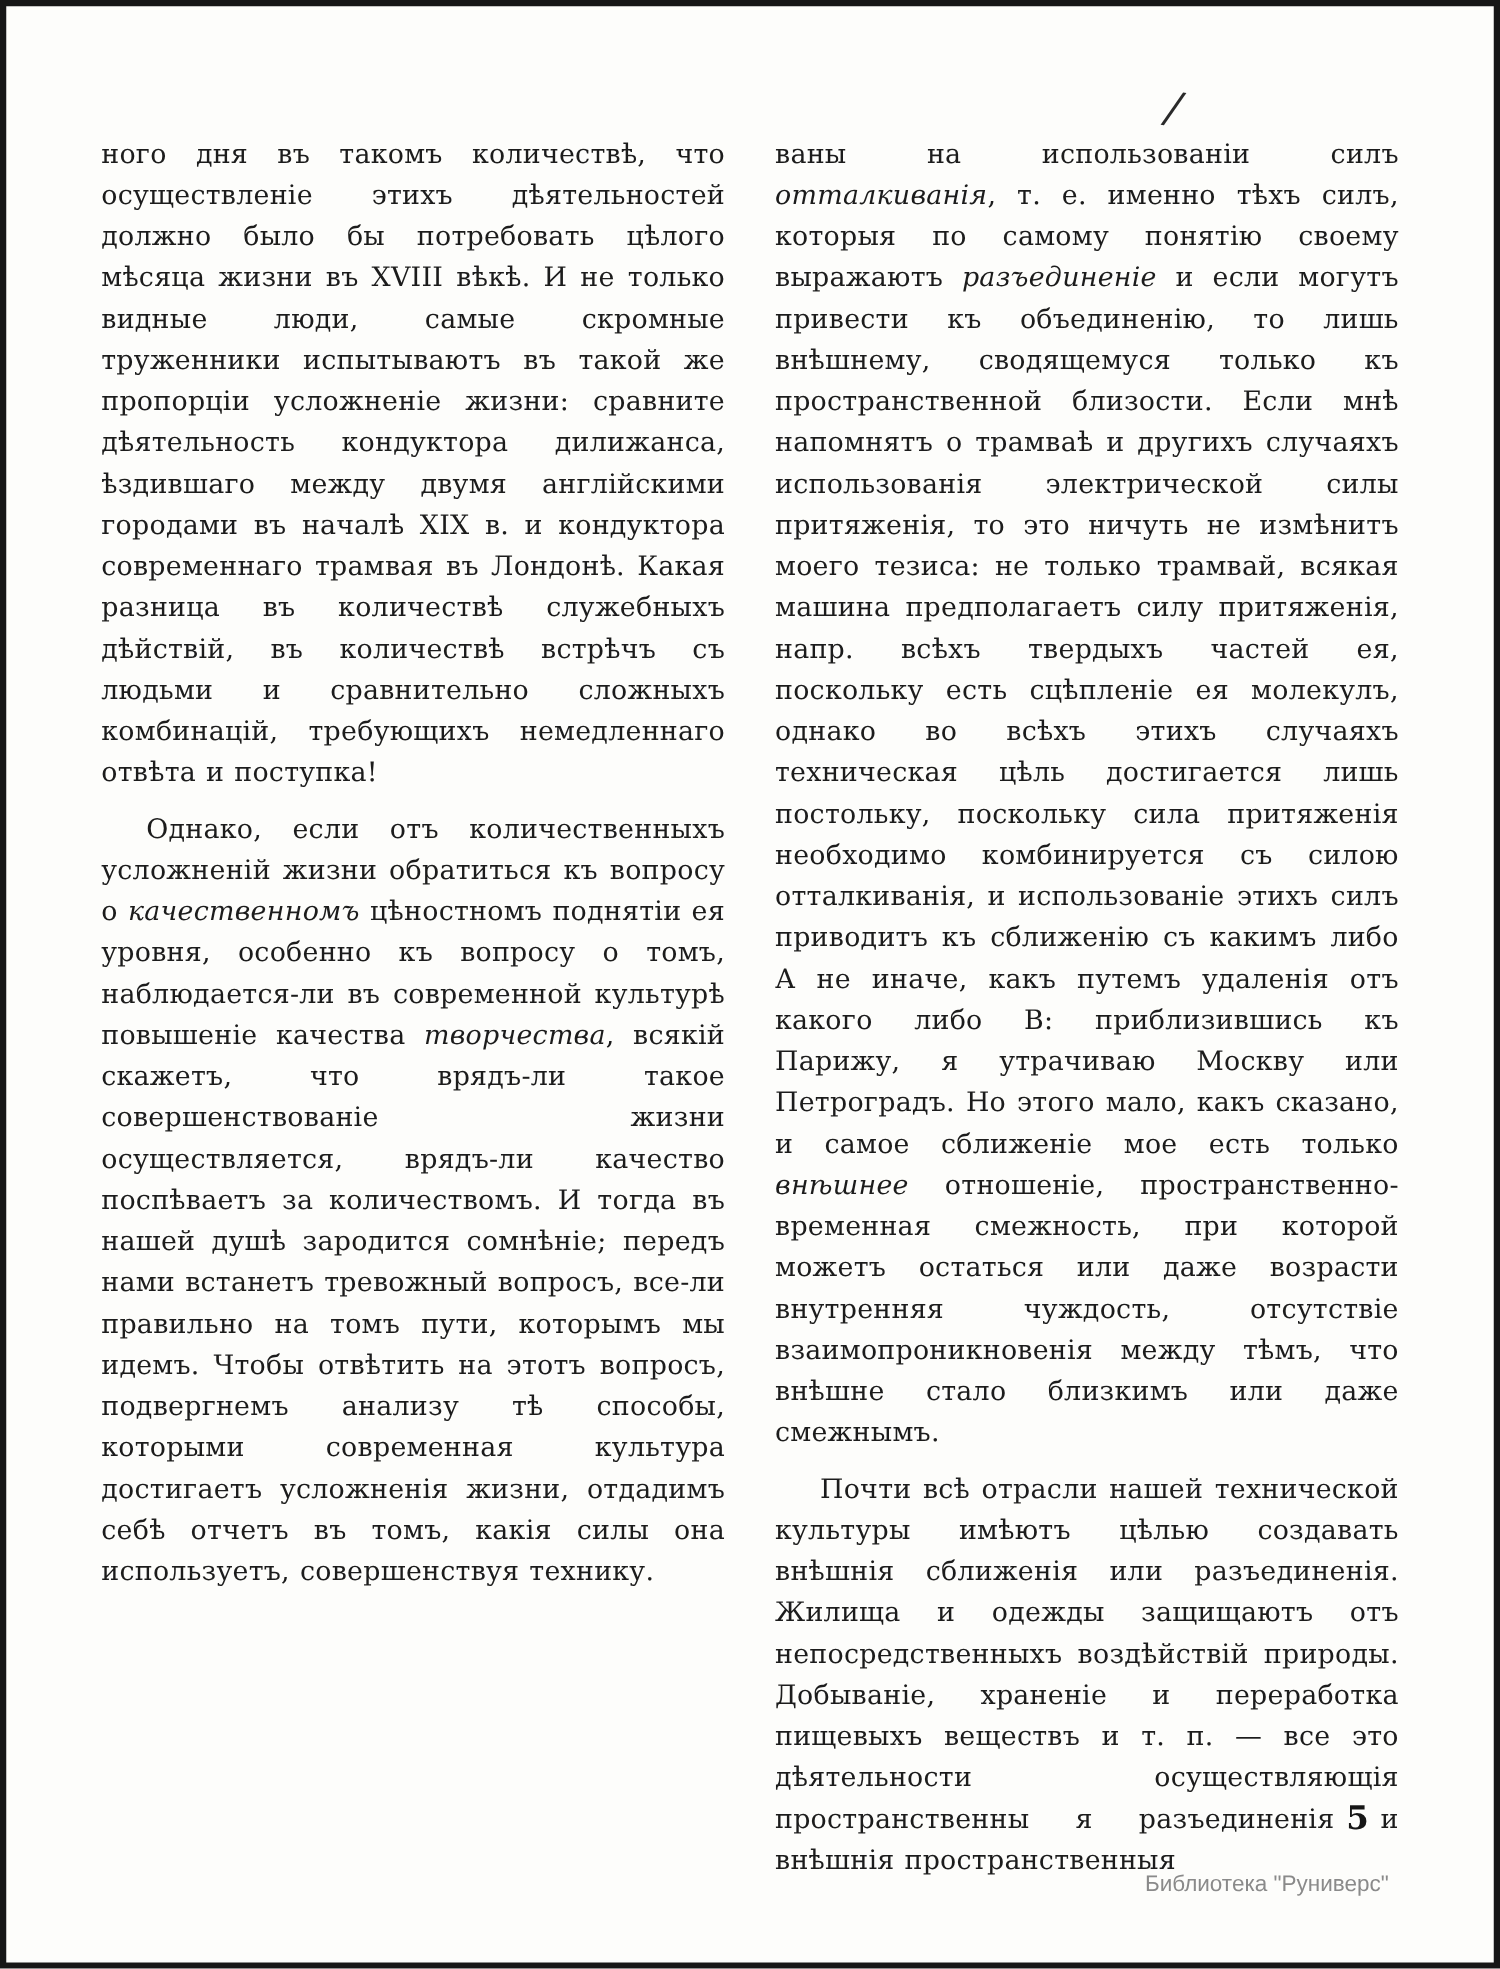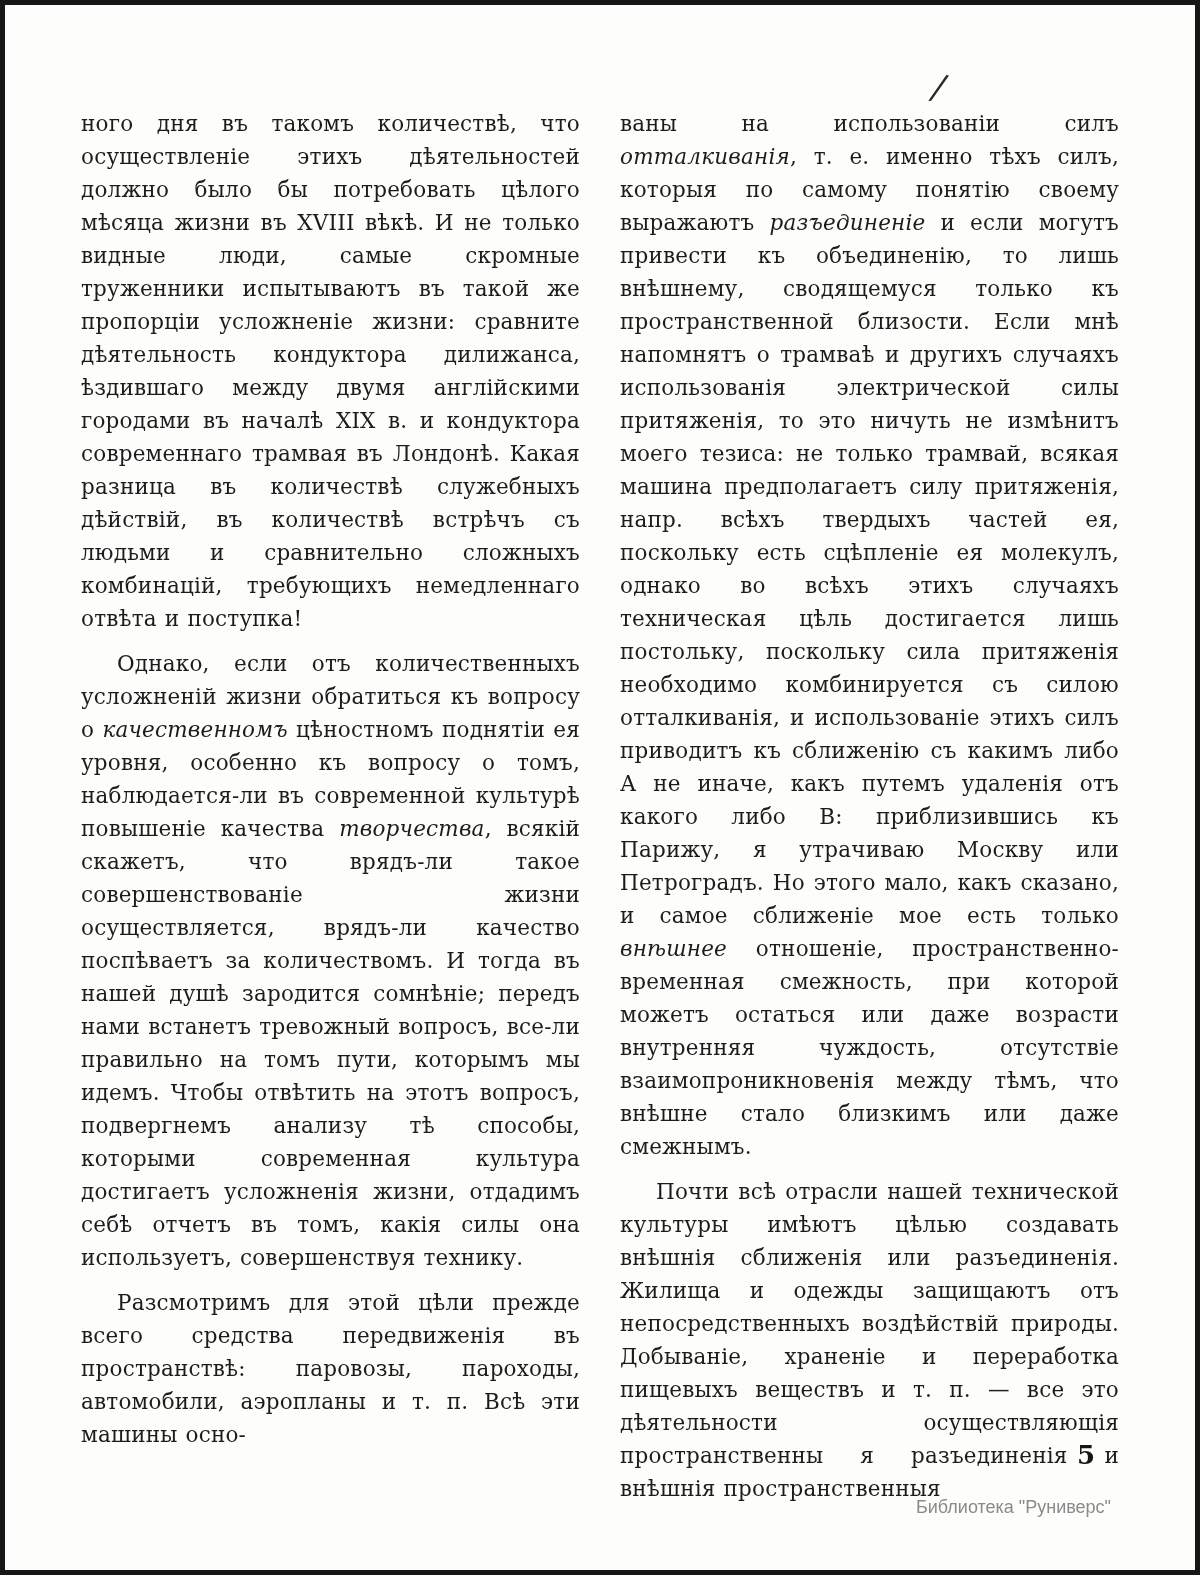--- a/index.html
+++ b/index.html
@@ -73,21 +73,20 @@
 </style>
 </head>
 <body>
 
 <div class="page">
   <div class="pen-mark">/</div>
   <div class="columns">
     <div class="column" id="col-left">
         <p><span>ного дня  въ такомъ количествѣ, что осуществленіе этихъ дѣятельностей должно было бы потребовать цѣлого мѣсяца жизни въ XVIII вѣкѣ. И не только видные люди,  самые скромные труженники испытываютъ въ такой же пропорціи усложненіе жизни:  сравните дѣятельность кондуктора дилижанса, ѣздившаго между двумя англійскими городами въ началѣ XIX в.  и кондуктора современнаго трамвая въ Лондонѣ. Какая разница въ количествѣ служебныхъ дѣйствій,  въ количествѣ  встрѣчъ  съ людьми и сравнительно сложныхъ комбинацій, требующихъ  немедленнаго отвѣта и поступка!</span></p>
         <p class="indent"><span>Однако, если отъ количественныхъ усложненій жизни обратиться къ вопросу о </span><span class="it">качественномъ</span><span> цѣностномъ поднятіи ея уровня, особенно къ вопросу о томъ, наблюдается-ли въ современной культурѣ повышеніе качества </span><span class="it">творчества</span><span>, всякій  скажетъ, что врядъ-ли такое совершенствованіе жизни осуществляется, врядъ-ли качество поспѣваетъ за количествомъ. И тогда въ нашей душѣ зародится сомнѣніе; передъ нами встанетъ тревожный вопросъ, все-ли правильно на томъ пути, которымъ мы идемъ. Чтобы отвѣтить на этотъ вопросъ, подвергнемъ анализу тѣ способы, которыми современная культура достигаетъ усложненія жизни, отдадимъ себѣ отчетъ въ томъ, какія силы она используетъ, совершенствуя технику.</span></p>
-        <p class="indent"><span>Разсмотримъ для этой цѣли прежде всего средства передвиженія въ пространствѣ:  паровозы,  пароходы,  автомобили, аэропланы и т. п. Всѣ эти машины осно-</span></p>
       </div>
     <div class="column" id="col-right">
         <p><span>ваны на использованіи силъ </span><span class="it">отталкиванія</span><span>, т. е. именно тѣхъ силъ, которыя по самому понятію своему выражаютъ </span><span class="it">разъединеніе</span><span> и  если могутъ привести къ объединенію, то лишь внѣшнему, сводящемуся только къ пространственной близости. Если мнѣ напомнятъ о трамваѣ и другихъ случаяхъ использованія электрической силы притяженія, то это ничуть не измѣнитъ моего тезиса: не только трамвай, всякая машина предполагаетъ силу  притяженія, напр. всѣхъ твердыхъ частей ея,  поскольку  есть  сцѣпленіе ея молекулъ, однако во всѣхъ этихъ случаяхъ  техническая цѣль  достигается лишь постольку, поскольку сила притяженія необходимо комбинируется съ силою отталкиванія, и использованіе этихъ силъ приводитъ къ сближенію съ какимъ либо А не иначе, какъ путемъ удаленія отъ какого либо В: приблизившись къ Парижу, я утрачиваю Москву или Петроградъ. Но этого мало, какъ сказано, и самое сближеніе мое есть только </span><span class="it">внѣшнее</span><span> отношеніе, пространственно-временная смежность, при которой можетъ остаться  или даже возрасти внутренняя чуждость, отсутствіе взаимопроникновенія между тѣмъ, что внѣшне стало близкимъ или даже смежнымъ.</span></p>
         <p class="indent"><span>Почти всѣ отрасли нашей технической культуры имѣютъ цѣлью создавать внѣшнія сближенія или разъединенія. Жилища и одежды защищаютъ отъ непосредственныхъ воздѣйствій природы. Добываніе, храненіе и переработка пищевыхъ веществъ и т. п. — все это дѣятельности осуществляющія пространственны я разъединенія  и внѣшнія  пространственныя</span></p>
       </div>
   </div>
   <div class="page-number">5</div>
   <div class="watermark">Библиотека "Руниверс"</div>
 </div>
 

